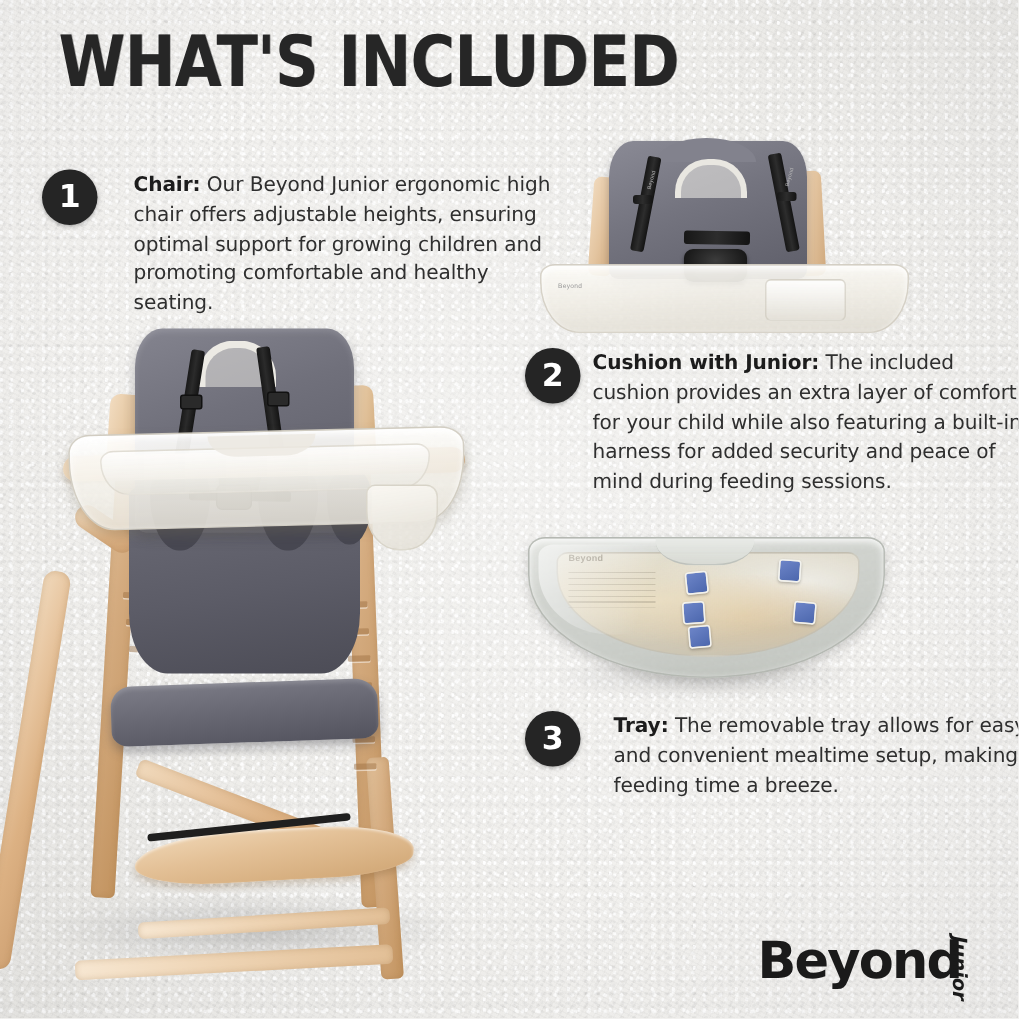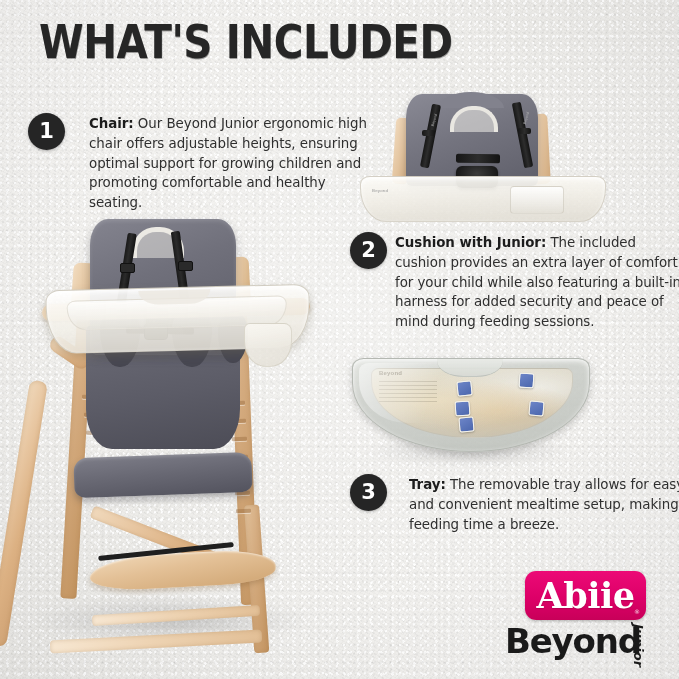--- a/index.html
+++ b/index.html
@@ -691,21 +691,17 @@
   </div>
 
   <div class="item" id="item3">
     <div class="badge">3</div>
     <div class="item-text">
       <b>Tray:</b><span> The removable tray allows for easy and convenient mealtime setup, making feeding time a breeze.</span>
     </div>
   </div>
 
   <div id="logo">
-    <div id="logo-box">
-      <div id="logo-abiie">Abiie</div>
-      <div id="logo-reg">®</div>
-    </div>
     <div id="logo-beyond">Beyond</div>
     <div id="logo-junior">Junior</div>
   </div>
 
 </div>
 
 </body></html>

